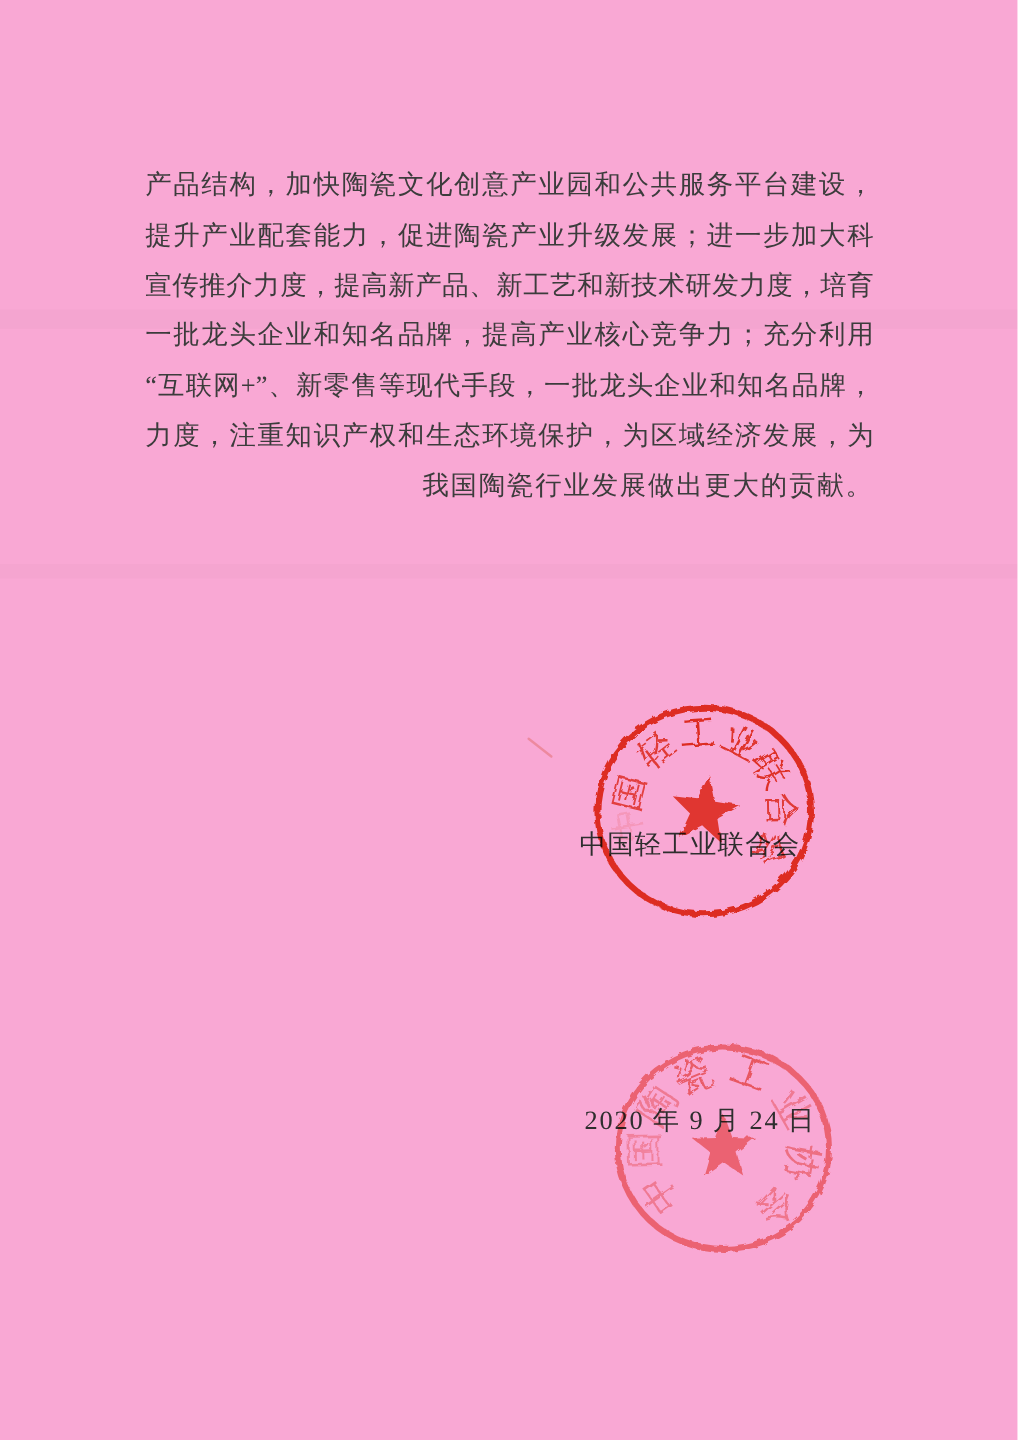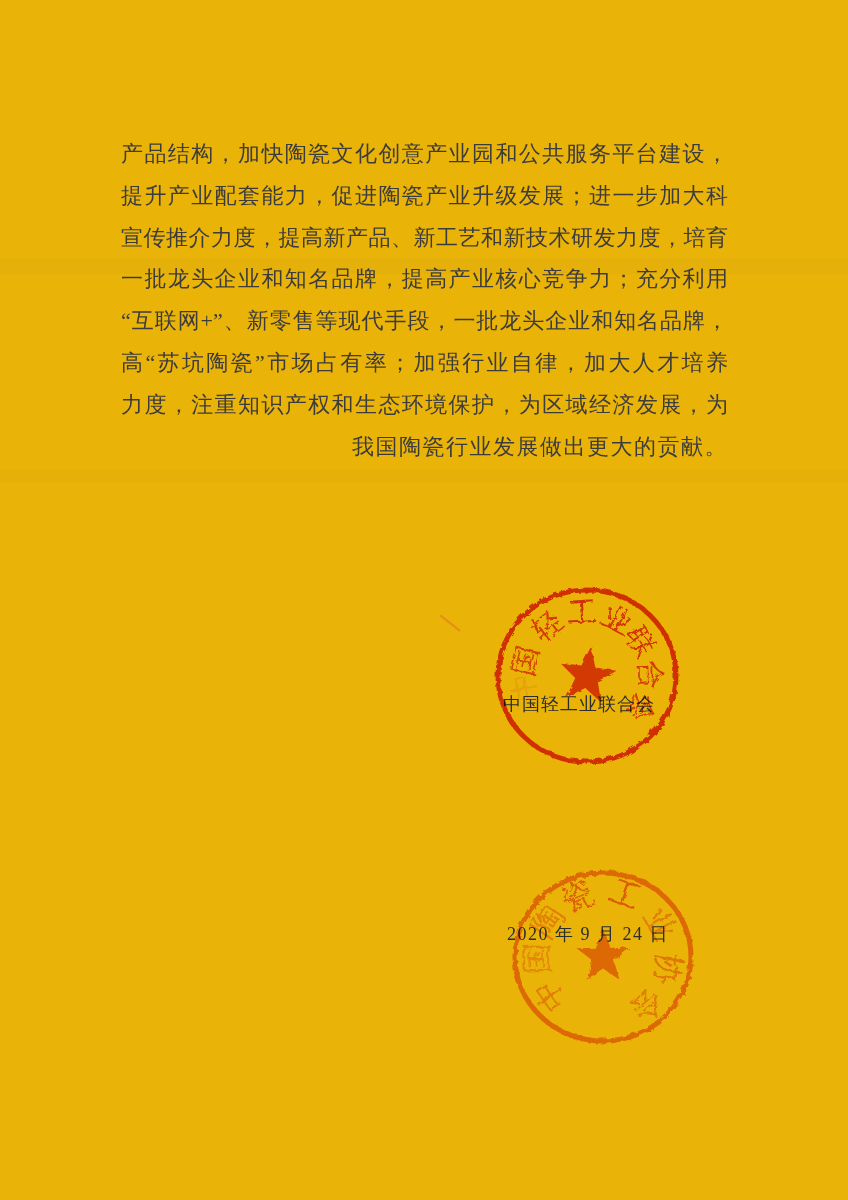--- a/index.html
+++ b/index.html
@@ -1,21 +1,21 @@
 <!DOCTYPE html>
 <html><head>
 <meta charset="utf-8">
 <style>
   html,body{margin:0;padding:0;}
   body{
     width:848px;height:1200px;position:relative;background:#ffffff;
     font-family:"Liberation Serif","DejaVu Serif",serif;
     overflow:hidden;
   }
-  .page{position:absolute;inset:0;background:#eab308;}
+  .page{position:absolute;inset:0;background:#f9a8d4;}
   
   .doc-text{
     position:absolute;left:121px;top:133px;width:607px;
     color:#3c3c3c;font-size:22px;
   }
   .doc-line{
     height:41.8px;line-height:41.8px;white-space:nowrap;
   }
   .doc-line.justify{
     text-align:justify;text-align-last:justify;white-space:normal;
@@ -24,21 +24,21 @@
   .doc-line.last{
     letter-spacing:1.5px;text-align:right;
   }
   
   .scan-band{position:absolute;left:0;width:848px;background:rgba(60,60,70,0.028);}
   .band-1{top:258px;height:16px;}
   .band-2{top:470px;height:12px;background:rgba(60,60,70,0.02);}
   
   .sig{
     position:absolute;color:#2e2e2e;white-space:nowrap;
-    font-size:18px;letter-spacing:1px;line-height:26px;margin-left:20px;
+    font-size:22px;letter-spacing:1px;line-height:26px;
   }
   .sig-org1{left:483px;top:691px;}
   .sig-org2{left:494px;top:906px;}
   .sig-date{left:487px;top:921px;letter-spacing:1.5px;}
   
   svg.seal{position:absolute;mix-blend-mode:multiply;}
   .scratch{
     position:absolute;left:437px;top:622px;width:26px;height:2px;
     background:rgba(215,80,60,0.35);transform:rotate(38deg);border-radius:2px;
   }
@@ -51,21 +51,20 @@
   <div class="scan-band band-1"></div>
   <div class="scan-band band-2"></div>
   <div class="scratch"></div>
 
   <div class="doc-text">
     <div class="doc-line justify">产品结构，加快陶瓷文化创意产业园和公共服务平台建设，</div>
     <div class="doc-line justify">提升产业配套能力，促进陶瓷产业升级发展；进一步加大科</div>
     <div class="doc-line justify">宣传推介力度，提高新产品、新工艺和新技术研发力度，培育</div>
     <div class="doc-line justify">一批龙头企业和知名品牌，提高产业核心竞争力；充分利用</div>
     <div class="doc-line justify">“互联网+”、新零售等现代手段，一批龙头企业和知名品牌，</div>
-    <div class="doc-line justify">高“苏坑陶瓷”市场占有率；加强行业自律，加大人才培养</div>
     <div class="doc-line justify">力度，注重知识产权和生态环境保护，为区域经济发展，为</div>
     <div class="doc-line last">我国陶瓷行业发展做出更大的贡献。</div>
   </div>
 
   <div class="sig sig-org1">中国轻工业联合会</div>
   <div class="sig sig-date">2020 年 9 月 24 日</div>
 
 <svg width="210" height="210" class="seal" style="left: 481px; top: 570px;">
       <defs>
         <filter id="rough0" x="-15%" y="-15%" width="130%" height="130%">

